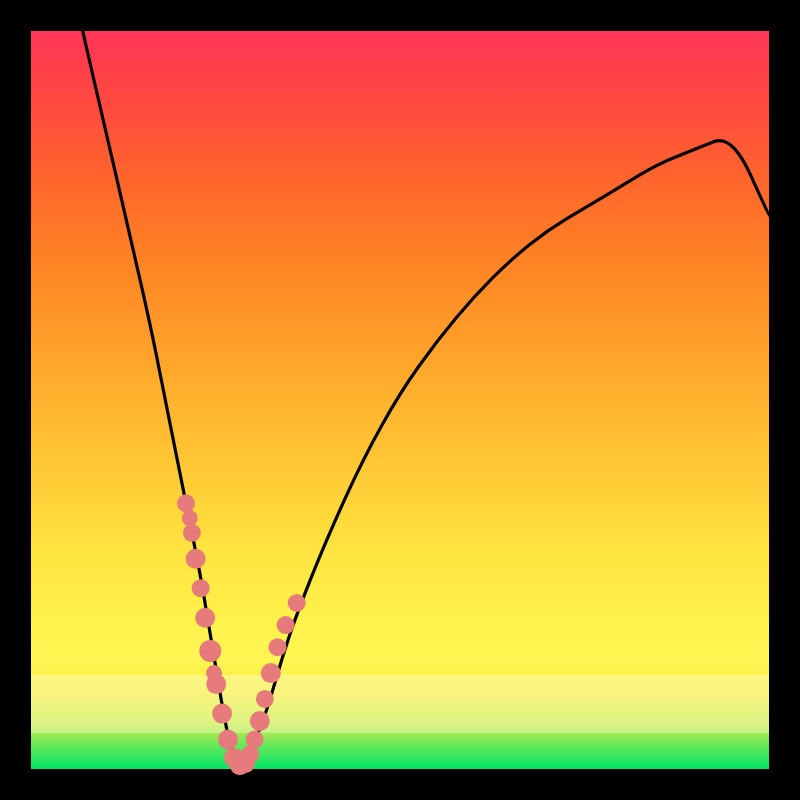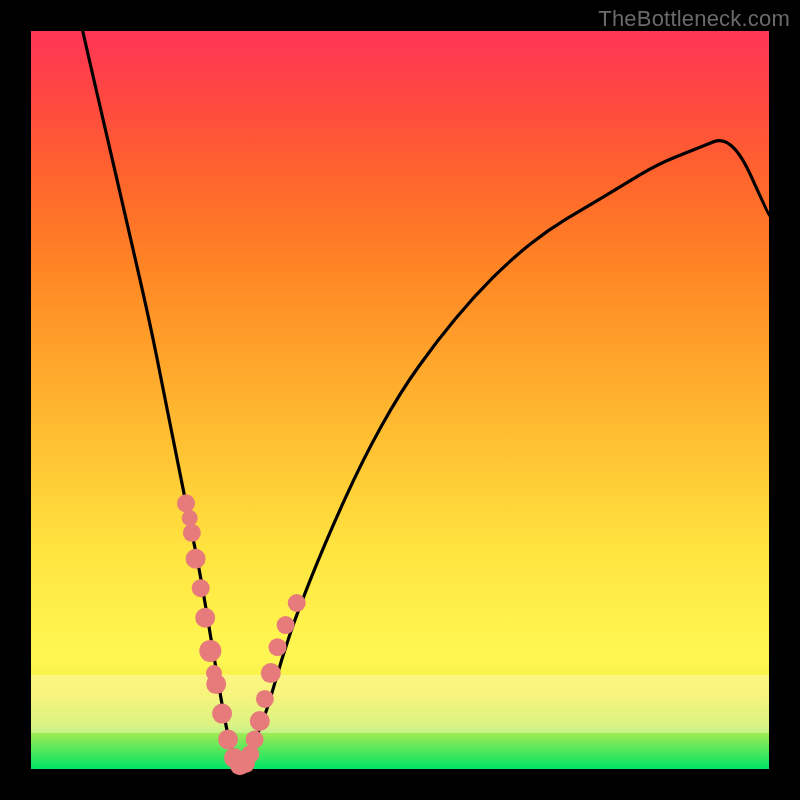--- a/index.html
+++ b/index.html
@@ -111,15 +111,14 @@
           <circle cx="246.5" cy="616.2" r="9" class="dot" fill="#e77b7b"></circle>
           <circle cx="254.6" cy="594.1" r="9" class="dot" fill="#e77b7b"></circle>
           <circle cx="265.7" cy="572.0" r="9" class="dot" fill="#e77b7b"></circle>
           <circle cx="158.7" cy="487.1" r="8" class="dot" fill="#e77b7b"></circle>
           <circle cx="183.0" cy="642.1" r="8" class="dot" fill="#e77b7b"></circle>
         </g>
     </svg>
 
   </div>
 
-  <div class="watermark">TheBottleneck.com</div>
 
 </div>
 
 </body></html>

